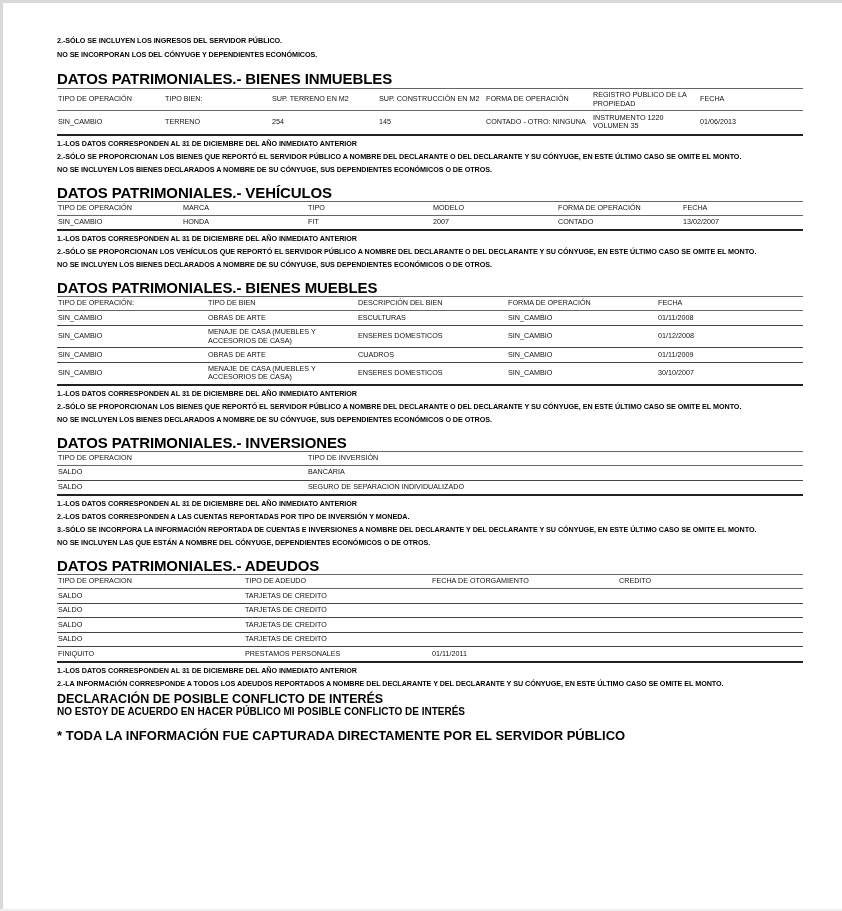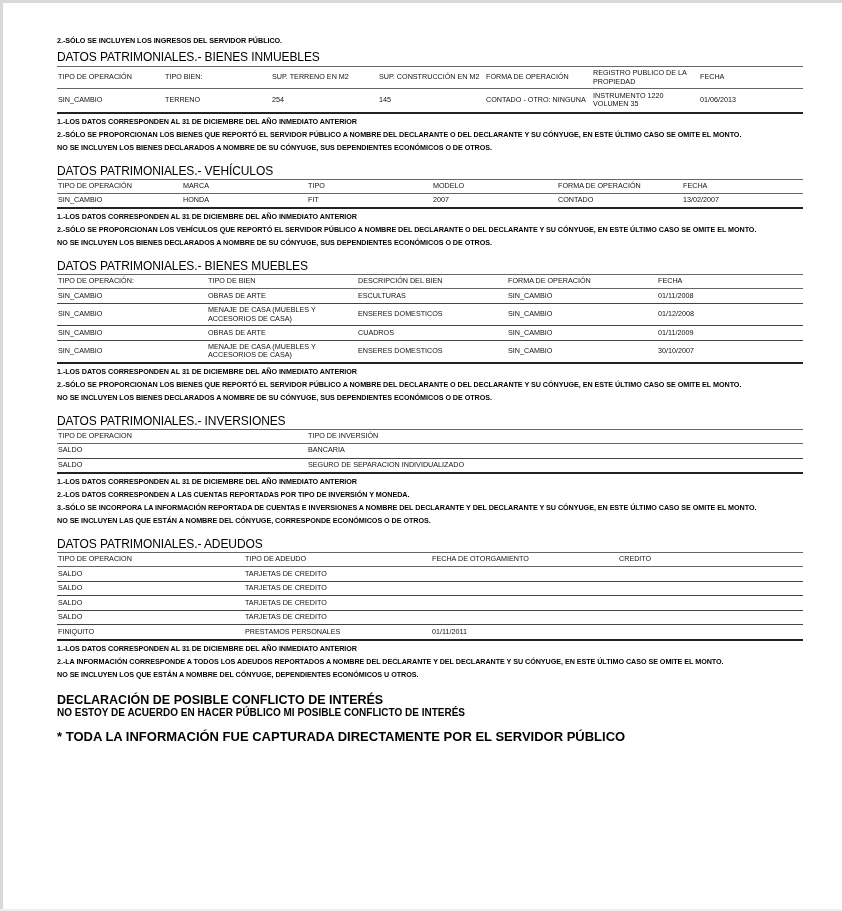--- a/index.html
+++ b/index.html
@@ -8,40 +8,41 @@
     background: #ffffff;
     font-family: "Liberation Sans", sans-serif;
     color: #000;
     position: relative;
   }
   .frame-top { position: absolute; left: 0; top: 0; width: 842px; height: 3px; background: #d9d9d9; }
   .frame-left { position: absolute; left: 0; top: 0; width: 3px; height: 911px; background: #d9d9d9; }
   .frame-bottom { position: absolute; left: 0; bottom: 0; width: 842px; height: 2px; background: #efefef; }
   .page { position: absolute; left: 57px; top: 36px; width: 746px; }
   .note { font-size: 7.2px; font-weight: bold; line-height: 9px; margin: 0 0 4px 0; letter-spacing: -0.05px; }
-  .section-title { font-size: 12px; font-weight: normal; margin: 0; line-height: 14px; letter-spacing: -0.1px; }
+  .section-title { font-size: 15px; font-weight: bold; margin: 0; line-height: 14px; letter-spacing: -0.1px; }
   table { border-collapse: collapse; width: 746px; table-layout: fixed; }
   td { font-size: 7.2px; line-height: 8.5px; vertical-align: middle; padding: 0 0 0 1px; color: #111; }
   tr.hdr td { border-top: 1.5px solid #666; border-bottom: 1.5px solid #666; }
   tr.row td { border-bottom: 1.5px solid #444; }
   tr.row.last td { border-bottom: 2px solid #222; }
   .footer-title { font-size: 12.5px; font-weight: bold; line-height: 14px; margin: 0; }
   .footer-sub { font-size: 10px; font-weight: bold; line-height: 12px; margin: 0; }
   .footer-note { font-size: 13px; font-weight: bold; line-height: 12px; margin: 0; }
 </style>
 </head>
 <body>
 
 <div class="frame-top"></div>
 <div class="frame-left"></div>
 <div class="frame-bottom"></div>
 
 <div class="page">
 
   <p class="note" style="margin-bottom:5px">2.-SÓLO SE INCLUYEN LOS INGRESOS DEL SERVIDOR PÚBLICO.</p>
+  <p class="note" style="margin-bottom:13px">NO SE INCORPORAN LOS DEL CÓNYUGE Y DEPENDIENTES ECONÓMICOS.</p>
 
   <section>
     <h2 class="section-title" style="margin-bottom:2px">DATOS PATRIMONIALES.- BIENES INMUEBLES</h2>
     <table>
       <colgroup>
           <col style="width:107px">
           <col style="width:107px">
           <col style="width:107px">
           <col style="width:107px">
           <col style="width:107px">
@@ -184,21 +185,21 @@
       <tr class="row last" style="height:15px">
         <td>SALDO</td>
         <td>SEGURO DE SEPARACION INDIVIDUALIZADO</td>
       </tr>
     </tbody>
       </table>
     <div style="height:3px"></div>
     <p class="note">1.-LOS DATOS CORRESPONDEN AL 31 DE DICIEMBRE DEL AÑO INMEDIATO ANTERIOR</p>
     <p class="note">2.-LOS DATOS CORRESPONDEN A LAS CUENTAS REPORTADAS POR TIPO DE INVERSIÓN Y MONEDA.</p>
     <p class="note">3.-SÓLO SE INCORPORA LA INFORMACIÓN REPORTADA DE CUENTAS E INVERSIONES A NOMBRE DEL DECLARANTE Y DEL DECLARANTE Y SU CÓNYUGE, EN ESTE ÚLTIMO CASO SE OMITE EL MONTO.</p>
-    <p class="note" style="margin-bottom:12px">NO SE INCLUYEN LAS QUE ESTÁN A NOMBRE DEL CÓNYUGE, CORRESPONDE ECONÓMICOS O DE OTROS.</p>
+    <p class="note" style="margin-bottom:12px">NO SE INCLUYEN LAS QUE ESTÁN A NOMBRE DEL CÓNYUGE, DEPENDIENTES ECONÓMICOS O DE OTROS.</p>
   </section>
 
   <section>
     <h2 class="section-title" style="margin-bottom:1px">DATOS PATRIMONIALES.- ADEUDOS</h2>
     <table>
       <colgroup>
           <col style="width:187px">
           <col style="width:187px">
           <col style="width:187px">
           <col style="width:185px">
@@ -238,21 +239,20 @@
         <td>FINIQUITO</td>
         <td>PRESTAMOS PERSONALES</td>
         <td>01/11/2011</td>
         <td></td>
       </tr>
     </tbody>
       </table>
     <div style="height:3px"></div>
     <p class="note">1.-LOS DATOS CORRESPONDEN AL 31 DE DICIEMBRE DEL AÑO INMEDIATO ANTERIOR</p>
     <p class="note">2.-LA INFORMACIÓN CORRESPONDE A TODOS LOS ADEUDOS REPORTADOS A NOMBRE DEL DECLARANTE Y DEL DECLARANTE Y SU CÓNYUGE, EN ESTE ÚLTIMO CASO SE OMITE EL MONTO.</p>
-    <p class="note" style="margin-bottom:14px">NO SE INCLUYEN LOS QUE ESTÁN A NOMBRE DEL CÓNYUGE, DEPENDIENTES ECONÓMICOS U OTROS.</p>
   </section>
 
   <section>
     <h2 class="footer-title">DECLARACIÓN DE POSIBLE CONFLICTO DE INTERÉS</h2>
     <p class="footer-sub" style="margin-bottom:12px">NO ESTOY DE ACUERDO EN HACER PÚBLICO MI POSIBLE CONFLICTO DE INTERÉS</p>
     <p class="footer-note">* TODA LA INFORMACIÓN FUE CAPTURADA DIRECTAMENTE POR EL SERVIDOR PÚBLICO</p>
   </section>
 
 </div>
 

